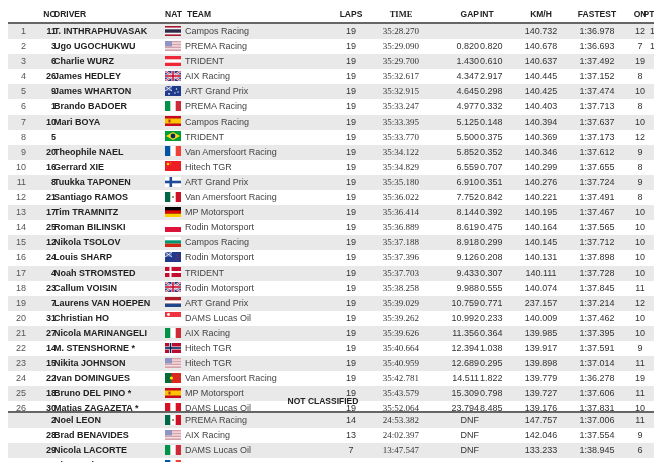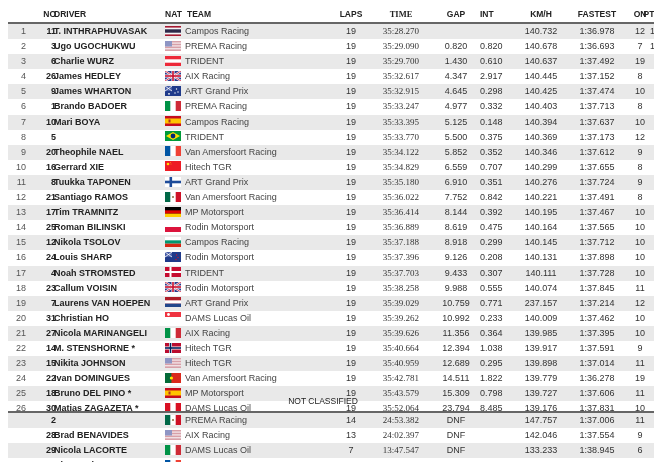--- a/index.html
+++ b/index.html
@@ -9,29 +9,29 @@
   .row.alt { background:#e9e9e9; }
   .hdr { height:16px; line-height:16px; font-weight:bold; color:#222; border-bottom:2px solid #666; font-size:8.5px; }
   .c { position:absolute; top:0; }
   .pos { left:0; width:18px; text-align:right; color:#555; }
   .no { left:20px; width:28px; text-align:right; font-weight:bold; color:#222; }
   .drv { left:46px; width:120px; font-weight:bold; color:#222; }
   .nat { left:157px; width:18px; }
   .team { left:177px; width:150px; color:#444; }
   .laps { left:330px; width:26px; text-align:center; }
   .time { left:363px; width:60px; text-align:center;font-family:Liberation Serif, serif; }
-  .gap { left:425px; width:46px; text-align:center; }
+  .gap { left:425px; width:46px; text-align:right; }
   .int { left:472px; width:40px; }
   .kmh { left:508px; width:50px; text-align:center; }
   .fast { left:561px; width:56px; text-align:center; }
   .on { left:624px; width:16px; text-align:center; }
   .pts { left:632px; width:26px; text-align:right; padding-right:6px; box-sizing:border-box; }
   .hdr .c { color:#222; }
   .flag { display:inline-block; width:16px; height:10px; vertical-align:middle; margin-top:-2px; }
-  .nc-title { position:absolute; left:0; width:646px; text-align:center; font-weight:normal; color:#222; top:396px; font-size:8.5px; }
+  .nc-title { position:absolute; left:0; width:646px; text-align:center; font-weight:bold; color:#222; top:396px; font-size:8.5px; }
   .tbl2 { position:absolute; left:8px; top:411px; width:646px; border-top:2px solid #666; }
 </style>
 </head>
 <body>
 
 <div class="tbl">
   <div class="row hdr">
     <span class="c no">NO</span>
     <span class="c drv">DRIVER</span>
     <span class="c nat">NAT</span>
@@ -562,20 +562,21 @@
       </div>
     </div>
 </div>
 
 <div class="nc-title">NOT CLASSIFIED</div>
 <div class="tbl2">
   <div id="ncrows">
       <div class="row alt">
         <span class="c pos"></span>
         <span class="c no">2</span>
+        <span class="c drv">Noel LEON</span>
         <span class="c nat"><svg class="flag" viewBox="0 0 16 10" width="16" height="10">
             <rect width="16" height="10" fill="#fff"></rect>
             <rect width="5.3" height="10" fill="#006847"></rect>
             <rect x="10.7" width="5.3" height="10" fill="#ce1126"></rect>
             <circle cx="8" cy="5" r="1" fill="#8a6a3a"></circle>
           </svg></span>
         <span class="c team">PREMA Racing</span>
         <span class="c laps">14</span>
         <span class="c time">24:53.382</span>
         <span class="c gap">DNF</span>

